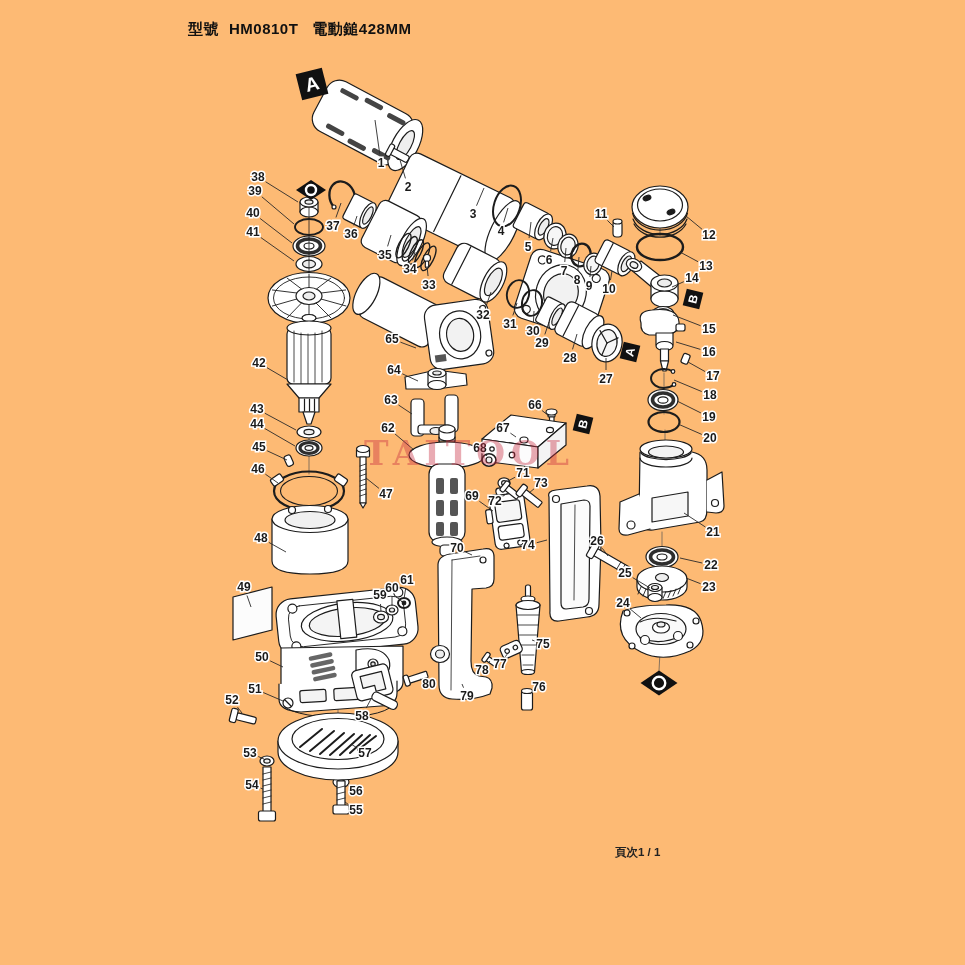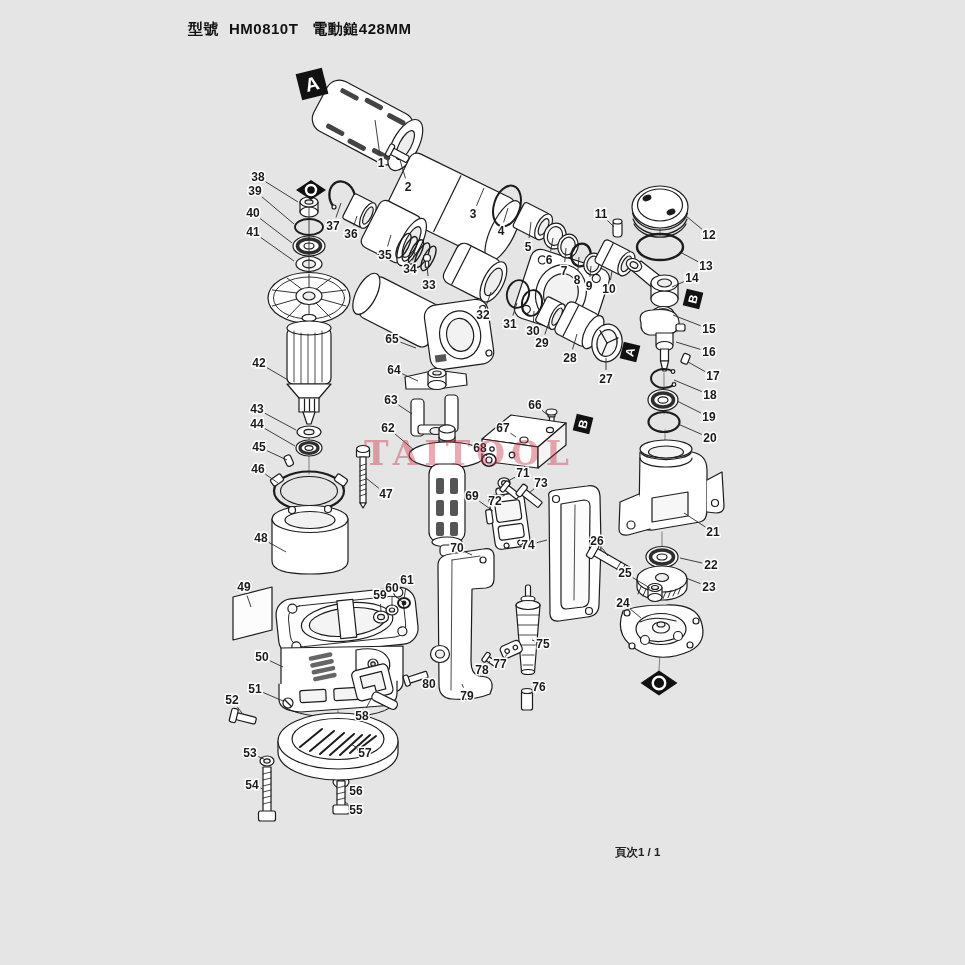--- a/index.html
+++ b/index.html
@@ -1,16 +1,16 @@
 <!DOCTYPE html>
 <html><head>
 <meta charset="utf-8">
 <style>
   html,body{margin:0;padding:0;background:#fff;}
-  .page{position:relative;width:965px;height:965px;background:#e5e5e5;overflow:hidden;
+  .page{position:relative;width:965px;height:965px;background:#fdba74;overflow:hidden;
         font-family:"Liberation Sans",sans-serif;}
   .hdr{position:absolute;left:188px;top:20px;font-size:15px;font-weight:bold;color:#111;
        letter-spacing:.5px;white-space:nowrap;}
   .hdr .model{margin-left:10px;}
   .hdr .product{margin-left:14px;}
   .ftr{position:absolute;left:615px;top:845px;font-size:11.5px;font-weight:bold;color:#222;}
   .ftr .pv{}
   .wm{position:absolute;left:364px;top:434px;font-family:"DejaVu Serif",serif;
       font-weight:bold;font-size:33px;letter-spacing:6px;color:rgba(199,44,65,.40);
       pointer-events:none;z-index:5;white-space:nowrap;}

